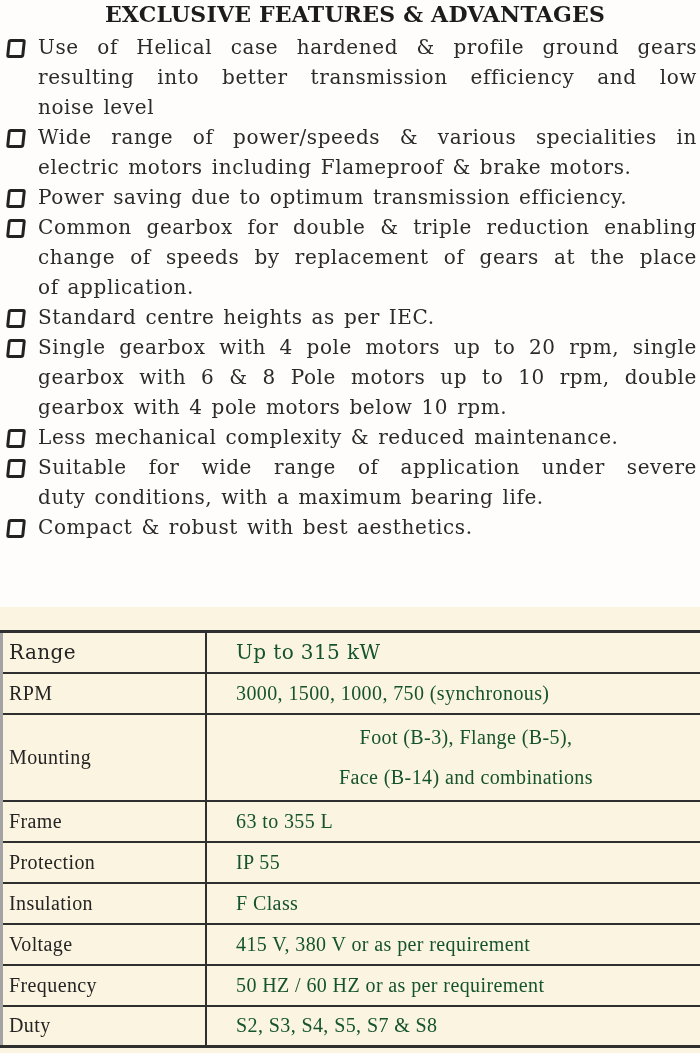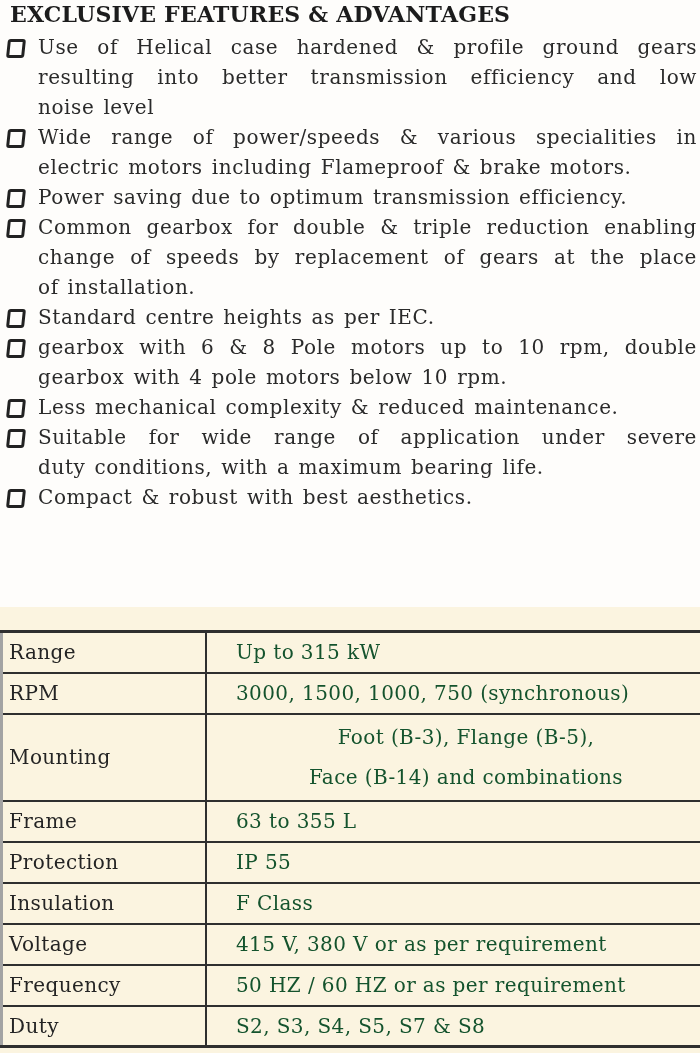--- a/index.html
+++ b/index.html
@@ -17,20 +17,21 @@
     overflow: hidden;
   }
   .page-title {
     margin: 0;
     padding: 2px 0 0 10px;
     font-size: 22px;
     line-height: 25px;
     font-weight: bold;
     color: #1c1c1c;
     letter-spacing: 0.2px;
+    text-align: center;
   }
   ul.features {
     list-style: none;
     margin: 5px 0 0 0;
     padding: 0 3px 0 0;
   }
   ul.features li {
     position: relative;
     padding-left: 38px;
   }
@@ -67,21 +68,21 @@
     table-layout: fixed;
     width: 700px;
     margin-top: 23px;
     border-top: 3px solid #2f2f2f;
     border-bottom: 3px solid #2f2f2f;
     border-left: 3px solid #a3a3a3;
     border-right: none;
   }
   table.spec-table tr { height: 41px; }
   table.spec-table tr.tall { height: 87px; }
-  table.spec-table tr + tr td { border-top: 2.5px solid #2f2f2f; }
+  table.spec-table tr + tr td { border-top: 2.5px solid #2f2f2f; font-family: Liberation Serif, serif; }
   td.spec-label {
     width: 192px;
     border-right: 2.5px solid #2f2f2f;
     padding: 0 4px 0 6px;
     font-size: 20px;
     letter-spacing: 0.4px;
     color: #242424;
     vertical-align: middle;
   }
   td.spec-value {
@@ -112,28 +113,29 @@
         <div class="fline last">electric motors including Flameproof &amp; brake motors.</div>
       </li>
       <li>
         <span class="bullet-box"></span>
         <div class="fline last">Power saving due to optimum transmission efficiency.</div>
       </li>
       <li>
         <span class="bullet-box"></span>
         <div class="fline">Common gearbox for double &amp; triple reduction enabling</div>
         <div class="fline">change of speeds by replacement of gears at the place</div>
-        <div class="fline last">of installation.</div>
+        <div class="fline last">of application.</div>
       </li>
       <li>
         <span class="bullet-box"></span>
         <div class="fline last">Standard centre heights as per IEC.</div>
       </li>
       <li>
         <span class="bullet-box"></span>
+        <div class="fline">Single gearbox with 4 pole motors up to 20 rpm, single</div>
         <div class="fline">gearbox with 6 &amp; 8 Pole motors up to 10 rpm, double</div>
         <div class="fline last">gearbox with 4 pole motors below 10 rpm.</div>
       </li>
       <li>
         <span class="bullet-box"></span>
         <div class="fline last">Less mechanical complexity &amp; reduced maintenance.</div>
       </li>
       <li>
         <span class="bullet-box"></span>
         <div class="fline">Suitable for wide range of application under severe</div>

